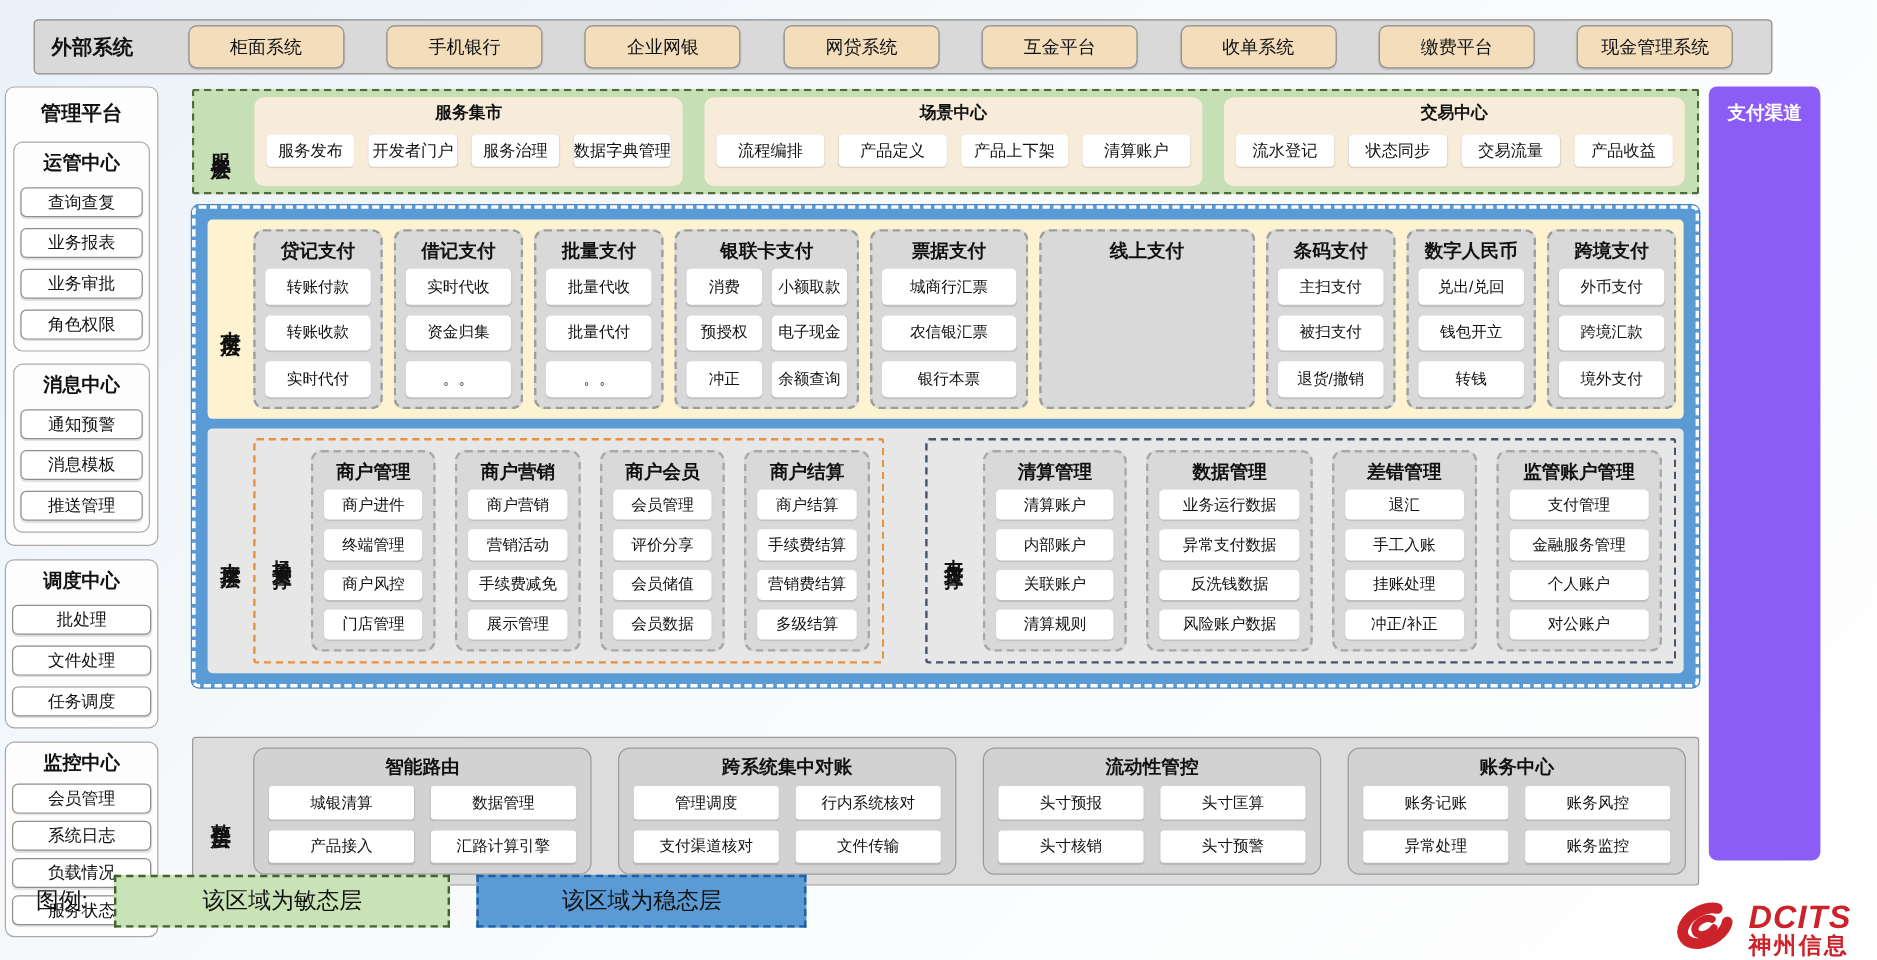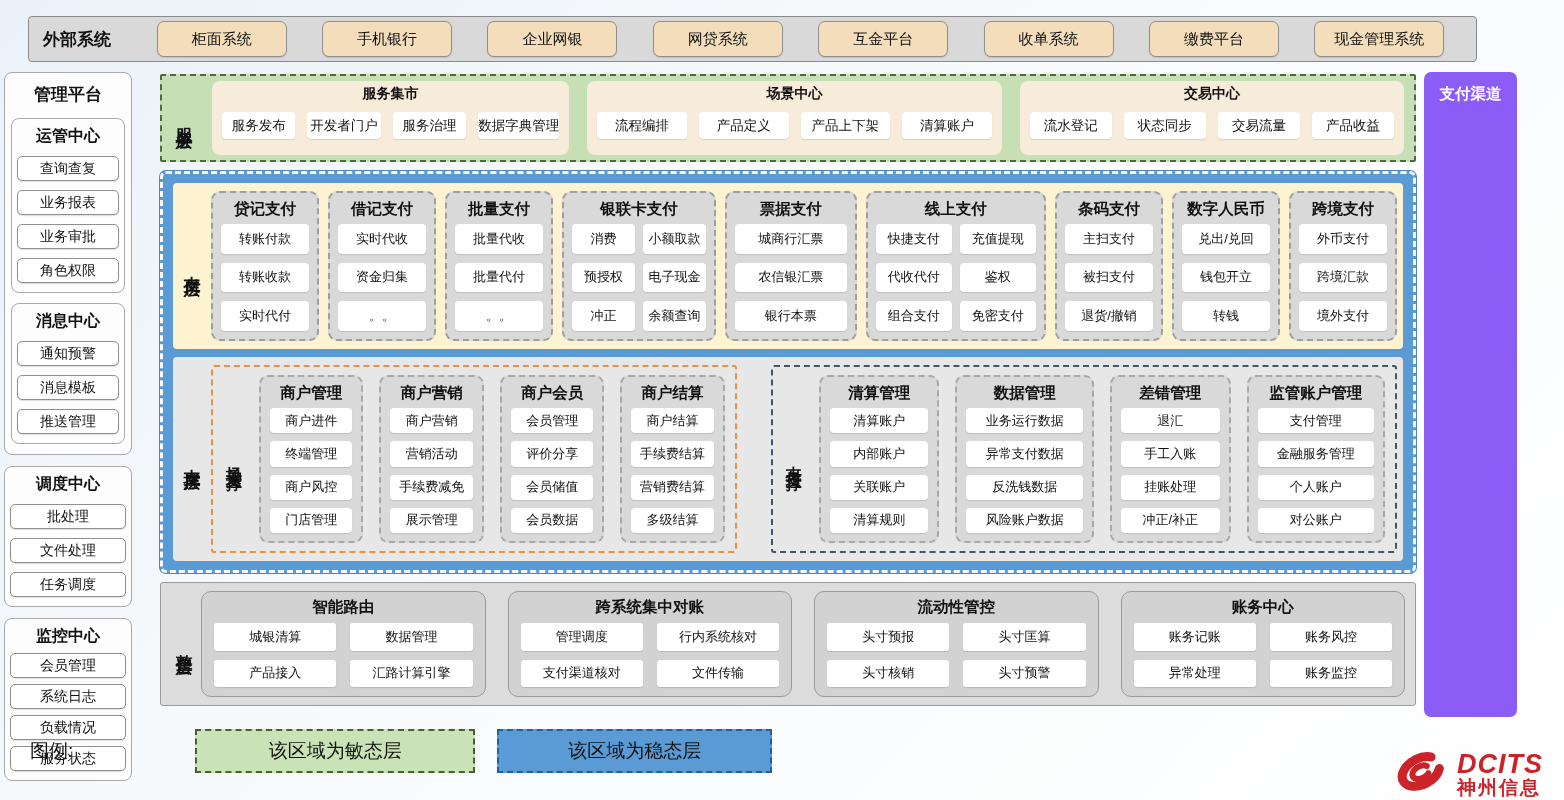--- a/index.html
+++ b/index.html
@@ -62,38 +62,38 @@
   .zone { border-radius: 3px; padding: 8px 10px; display: flex; gap: 14px; }
   .zone-scene { flex: 50; border: 2px dashed #e8923f; }
   .zone-pay { flex: 60; border: 2px dashed #44546a; }
   .zone > .vlabel { width: 22px; font-size: 16px; }
   .zone-groups { flex: 1; display: flex; gap: 16px; }
   .sgroup { background: #d9d9d9; border: 2px dashed #a8a8a8; border-radius: 9px; padding: 4px 9px 8px; display: flex; flex-direction: column; flex: 1; }
   .sgroup-items { flex: 1; display: grid; grid-template-columns: 1fr; gap: 8px; }
   .sgroup .btn { border: none; border-radius: 4px; font-size: 13px; min-height: 22px; }
   .sg-wide { flex: 1.18; }
   
-  .integration { height: 124px; background: #dcdcdc; border: 1.5px solid #9a9a9a; border-radius: 3px; display: flex; padding: 8px 10px; gap: 4px; }
+  .integration { height: 124px; background: #dcdcdc; border: 1.5px solid #9a9a9a; border-radius: 3px; display: flex; padding: 8px 10px; gap: 14px; margin-top: 32px; }
   .integration > .vlabel { width: 26px; }
   .int-panels { flex: 1; display: flex; gap: 22px; }
   .int-panel { flex: 1; background: #d2d2d2; border: 1px solid #9a9a9a; border-radius: 10px; padding: 3px 12px 9px; display: flex; flex-direction: column; }
   .int-title { font-weight: bold; font-size: 15.5px; text-align: center; padding: 2px 0 5px; }
   .int-items { flex: 1; display: grid; grid-template-columns: 1fr 1fr; gap: 9px 14px; }
   .int-panel .btn { border: none; border-radius: 3px; font-size: 13px; }
   
   .right-col { position: absolute; left: 1424px; top: 72px; width: 93px; height: 645px;
     background: #8b5cf6; border-radius: 7px; padding: 8px 7px; display: flex; flex-direction: column; }
   .rc-title { color: #fff; font-weight: bold; font-size: 15.5px; text-align: center; padding: 4px 0 6px; white-space: nowrap; }
   .rc-items { flex: 1; display: flex; flex-direction: column; justify-content: space-between; }
   .right-col .btn { height: 30px; border: 1px solid #cfcfcf; border-radius: 7px; font-size: 13px; }
   
   .legend { position: absolute; left: 30px; top: 729px; display: flex; align-items: center; gap: 22px; }
   .legend-label { font-size: 19px; }
   .legend-box { width: 280px; height: 44px; display: flex; align-items: center; justify-content: center; font-size: 19px; }
-  .legend-agile { background: #c9e3b6; border: 2px dashed #44622e; margin-left: 100px; }
+  .legend-agile { background: #c9e3b6; border: 2px dashed #44622e; }
   .legend-stable { background: #5b9bd5; border: 2.5px dashed #1f5fa6; width: 275px; }
   
   .logo { position: absolute; right: 8px; top: 703px; width: 178px; display: flex; flex-direction: column; align-items: center; margin-top: 40px; }
   .logo-row { display: flex; align-items: center; gap: 4px; }
   .logo-texts { display: flex; flex-direction: column; line-height: 1.05; }
   .logo-name { color: #cc2229; font-weight: bold; font-style: italic; font-size: 27px; letter-spacing: 1px; }
   .logo-cn { color: #cc2229; font-weight: bold; font-size: 19px; letter-spacing: 2px; }
   .logo-tagline { color: #8c3226; font-weight: bold; font-size: 12.5px; white-space: nowrap; margin-top: 4px; }
 </style>
 </head>
@@ -223,28 +223,20 @@
         <div class="pgroup pg-f125">
           <div class="pgroup-title">票据支付</div>
           <div class="pgroup-items cols1">
             <div class="btn">城商行汇票</div>
             <div class="btn">农信银汇票</div>
             <div class="btn">银行本票</div>
           </div>
         </div>
         <div class="pgroup pg-f185">
           <div class="pgroup-title">线上支付</div>
-          <div class="pgroup-items cols2">
-            <div class="btn">快捷支付</div>
-            <div class="btn">充值提现</div>
-            <div class="btn">代收代付</div>
-            <div class="btn">鉴权</div>
-            <div class="btn">组合支付</div>
-            <div class="btn">免密支付</div>
-          </div>
         </div>
         <div class="pgroup pg-f1">
           <div class="pgroup-title">条码支付</div>
           <div class="pgroup-items cols1">
             <div class="btn">主扫支付</div>
             <div class="btn">被扫支付</div>
             <div class="btn">退货/撤销</div>
           </div>
         </div>
         <div class="pgroup pg-f1">

